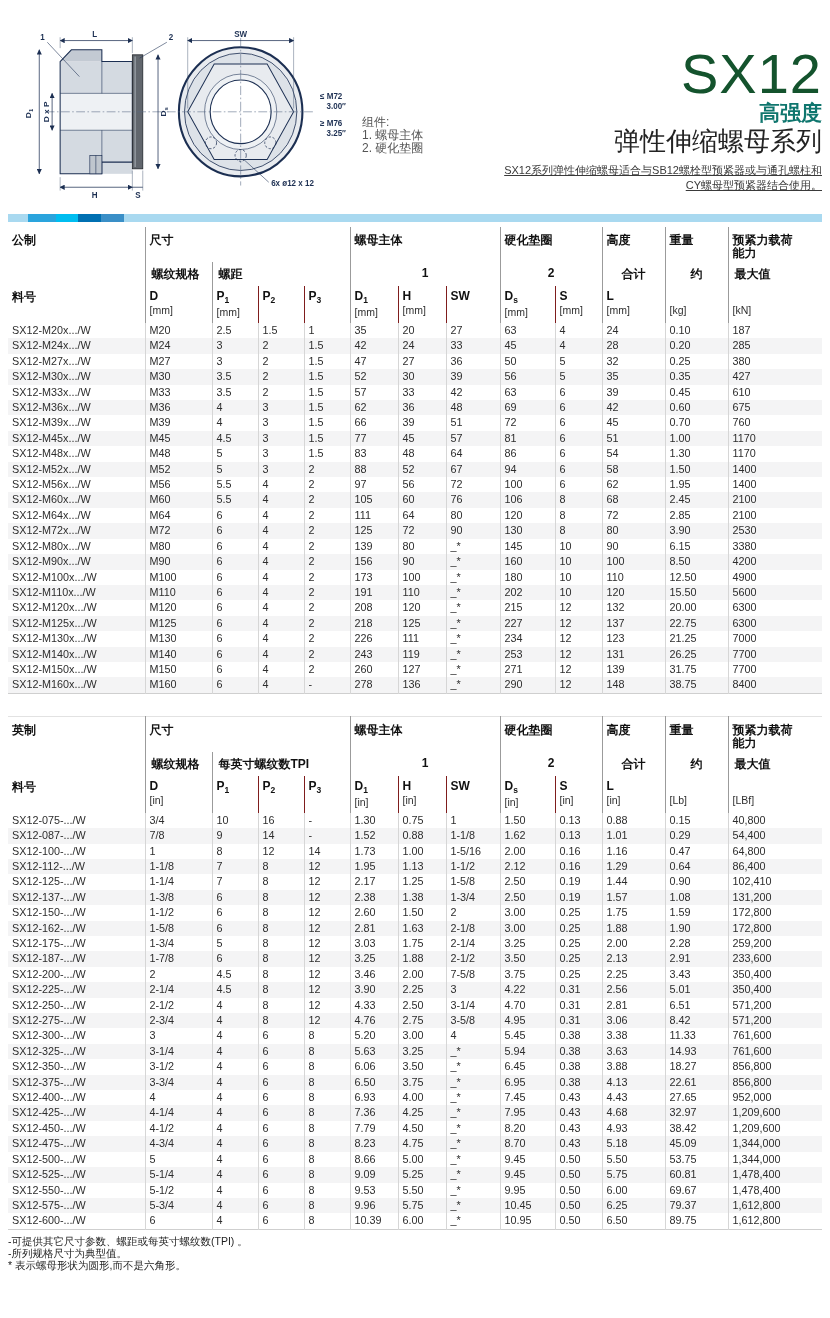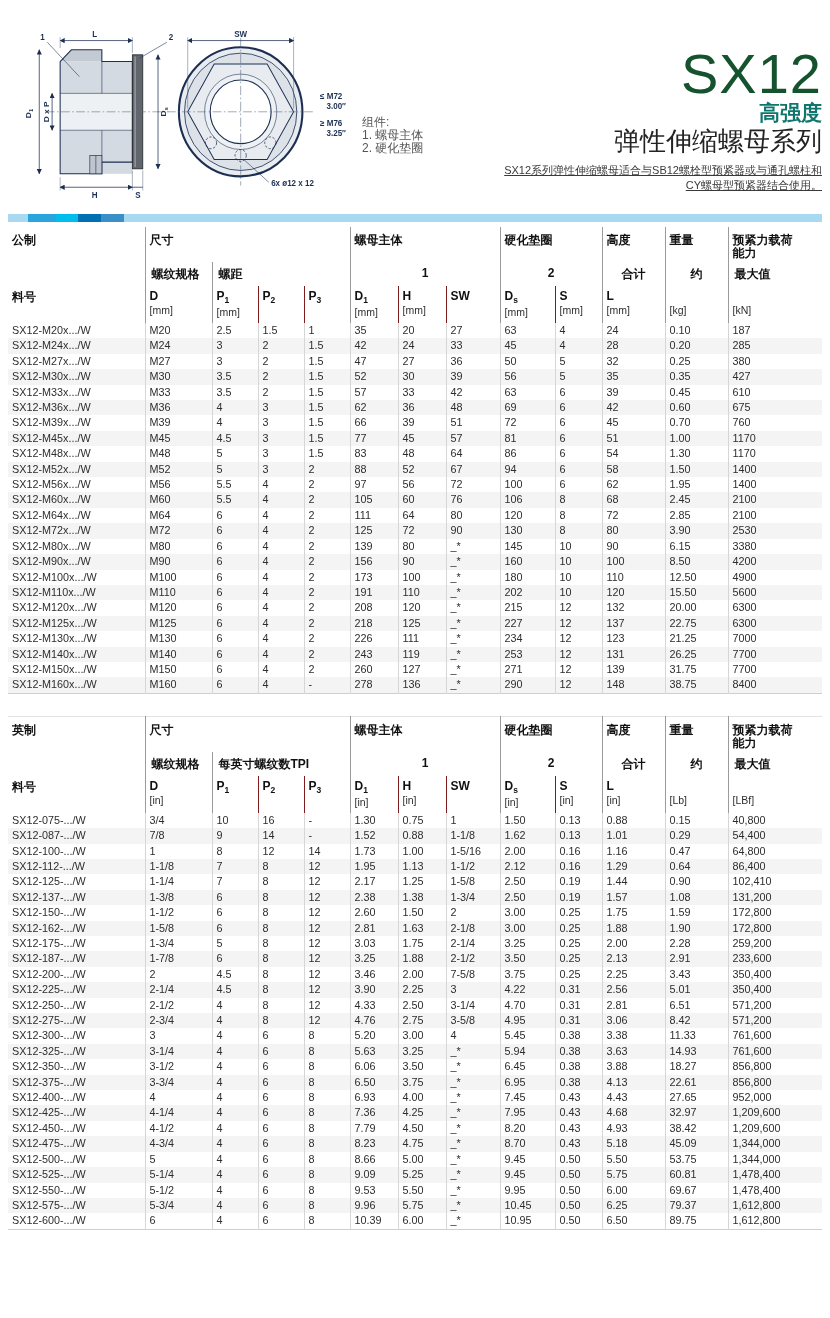--- a/index.html
+++ b/index.html
@@ -1030,14 +1030,19 @@
           <td class="c7">_*</td>
           <td class="c8">10.95</td>
           <td class="c9">0.50</td>
           <td class="c10">6.50</td>
           <td class="c11">89.75</td>
           <td class="c12">1,612,800</td>
         </tr>
       </tbody>
     </table>
 
+  <div class="footnotes">
+      <div>-可提供其它尺寸参数、螺距或每英寸螺纹数(TPI) 。</div>
+      <div>-所列规格尺寸为典型值。</div>
+      <div>* 表示螺母形状为圆形,而不是六角形。</div>
+    </div>
 
 </div>
 
 </body></html>

